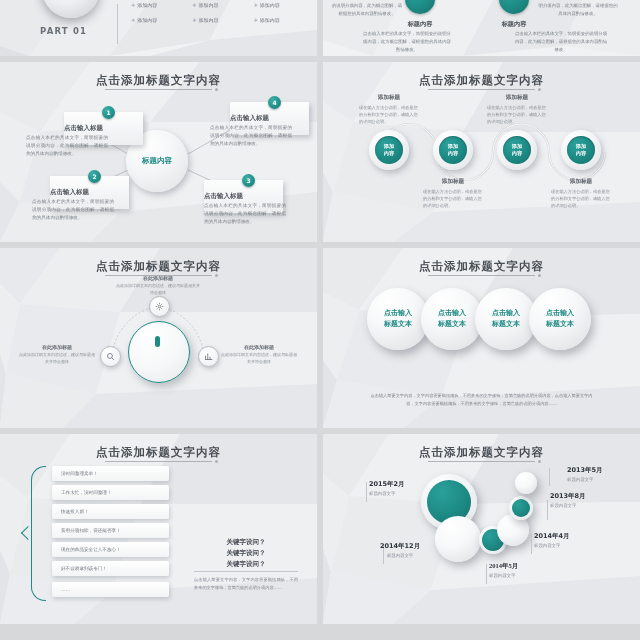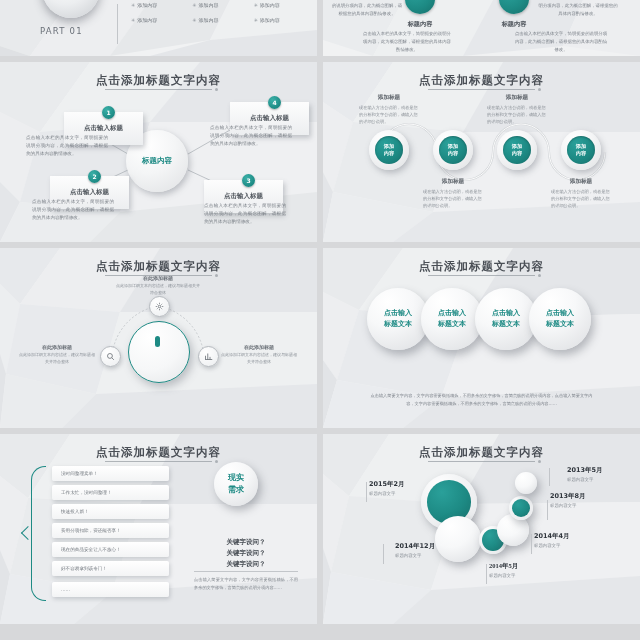--- a/index.html
+++ b/index.html
@@ -50,21 +50,21 @@
   }
   .whitering{
     position:absolute;border-radius:50%;
     background:radial-gradient(circle at 35% 25%, #ffffff 0%, #f4f5f6 45%, #dfe1e3 100%);
     box-shadow:2px 3px 6px rgba(90,95,105,.35);
   }
 
   
   .s1 .part{
     position:absolute;left:40px;top:26px;
-    font-size:8.5px;color:#6a7078;letter-spacing:1.2px;font-weight:400;
+    font-size:8.5px;color:#6a7078;letter-spacing:1.2px;font-weight:700;
   }
   .s1 .ballring{
     position:absolute;left:42px;top:-40px;width:58px;height:58px;
     border-radius:50%;
     background:radial-gradient(circle at 40% 30%,#fff 0%,#eceef0 50%,#c9ccd0 100%);
     box-shadow:0 4px 10px rgba(80,85,95,.45);
   }
   .s1 .divider{
     position:absolute;left:117px;top:4px;width:1px;height:40px;background:#c2c5c9;
   }
@@ -79,21 +79,21 @@
   
   .s2 .hub{
     left:126px;top:68px;width:62px;height:62px;
     display:flex;align-items:center;justify-content:center;
   }
   .s2 .hub span{font-size:7.5px;color:#1d8a84;font-weight:700;}
   .s2 .card{
     position:absolute;height:33px;width:79px;
     background:linear-gradient(180deg,#fdfdfd,#eceef0);
     box-shadow:2px 3px 5px rgba(90,95,105,.3);
-    display:flex;align-items:center;justify-content:center;
+    display:flex;align-items:center;justify-content:flex-start;
     font-size:6.5px;color:#4e545b;font-weight:700;
   }
   .s2 .badge{
     position:absolute;width:13px;height:13px;border-radius:50%;
     background:radial-gradient(circle at 35% 30%,#3ab0a8,#1d8a84 70%);
     color:#fff;font-size:6px;font-weight:700;
     display:flex;align-items:center;justify-content:center;
     box-shadow:0 1px 2px rgba(0,0,0,.3);
   }
   .s2 .body{
@@ -532,24 +532,20 @@
       <div class="brace"></div>
 
       <div class="row" style="top:32px;">没时间整理卖单！</div>
       <div class="row" style="top:51px;">工作太忙，没时间整理！</div>
       <div class="row" style="top:70px;">快速投入新！</div>
       <div class="row" style="top:89px;">费用分项扣除，费还能否享！</div>
       <div class="row" style="top:108px;">现在的商品安全让人不放心！</div>
       <div class="row" style="top:127px;">好不容易拿到该专门！</div>
       <div class="row" style="top:148px;">……</div>
 
-      <div class="ball">
-        <span>现实</span>
-        <span>需求</span>
-      </div>
 
 
       <div class="kw" style="top:104px;">关键字设问？</div>
       <div class="kw" style="top:115px;">关键字设问？</div>
       <div class="kw" style="top:126px;">关键字设问？</div>
 
       <div class="hr"></div>
       <div class="note">点击输入简要文字内容，文字内容需要概括精炼，不用多余的文字修饰，言简意赅的说明分项内容……</div>
     </div>
   </div>
@@ -580,21 +576,21 @@
       <div class="b tealb" style="left:186px;top:62px;width:24px;height:24px;"></div>
       <div class="b white" style="left:192px;top:38px;width:22px;height:22px;"></div>
 
       <div class="vline" style="left:43px;top:48px;height:20px;"></div>
       <div class="dateblk" style="left:46px;top:46px;">
         <div class="d">2015年2月</div>
         <div class="s">标题内容文字</div>
       </div>
 
       <div class="vline" style="left:60px;top:110px;height:20px;"></div>
-      <div class="dateblk" style="left:72px;top:108px;">
+      <div class="dateblk" style="left:57px;top:108px;text-align:center;">
         <div class="d">2014年12月</div>
         <div class="s">标题内容文字</div>
       </div>
 
       <div class="vline" style="left:163px;top:130px;height:20px;"></div>
       <div class="dateblk" style="left:166px;top:128px;font-family:Liberation Serif, serif;">
         <div class="d">2014年5月</div>
         <div class="s">标题内容文字</div>
       </div>
 

